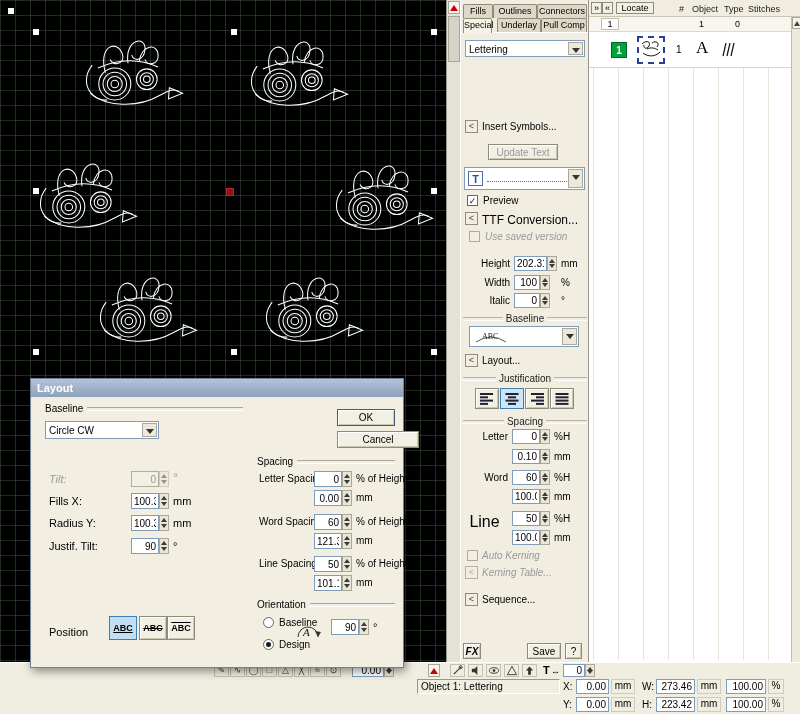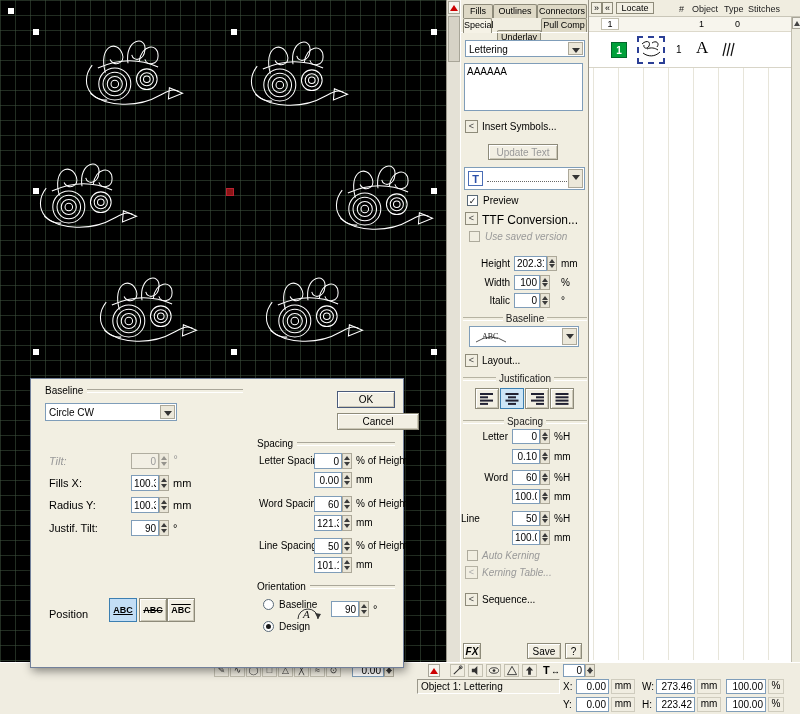--- a/index.html
+++ b/index.html
@@ -179,30 +179,29 @@
         <span class="red-tri"></span>
       </div>
     <div class="thumb" style="top:16px;height:46px"></div>
   </div>
 
   <div class="props">
     <div class="tab" style="left:2px;top:4px;width:30px">Fills</div>
     <div class="tab" style="left:32px;top:4px;width:44px">Outlines</div>
     <div class="tab" style="left:76px;top:4px;width:50px">Connectors</div>
     <div class="tab active" style="left:2px;top:18px;width:29px">Special</div>
-    <div class="tab" style="left:36px;top:30px;width:44px">Underlay</div>
+    <div class="tab" style="left:36px;top:18px;width:44px">Underlay</div>
     <div class="tab" style="left:80px;top:18px;width:46px">Pull Comp</div>
     <div class="tabbase"></div>
 
     <div class="select" style="left:4px;top:40px;width:120px;height:17px">
       <span class="val">Lettering</span>
       <span class="ddbtn"></span>
     </div>
 
-    <div class="abs" style="left:3px;top:63px;width:119px;height:48px;background:#fff;border:1px solid #7f9db9;padding:2px;font-size:10px">AAAAAA</div>
 
     <div class="collapsebtn" style="left:4px;top:120px">&lt;</div>
     <span class="lbl" style="left:21px;top:121px;font-size:10px">Insert Symbols...</span>
 
     <div class="btn dim" style="left:27px;top:144px;width:70px;height:16px;line-height:15px">Update Text</div>
 
     <div class="select" style="left:3px;top:167px;width:121px;height:23px">
       <span class="abs" style="left:3px;top:3px;width:15px;height:15px;border:1px solid #4a6db5;color:#2b4fa8;font-weight:bold;font-size:11px;text-align:center;line-height:14px">T</span>
       <span class="abs" style="left:22px;top:13px;width:80px;border-bottom:1px dotted #666"></span>
       <span class="ddbtn"></span>
@@ -305,21 +304,21 @@
     <span class="lbl" style="left:93px;top:451px;font-size:10px">mm</span>
 
     <span class="lbl" style="left:0;top:472px;width:47px;text-align:right;font-size:10px">Word</span>
     <input class="num" style="left: 51px; top: 470px; width: 28px; height: 15px;" value="60">
     <span class="spin" style="left:79px;top:470px;height:15px"></span>
     <span class="lbl" style="left:93px;top:472px;font-size:10px">%H</span>
     <input class="num" style="left: 51px; top: 489px; width: 28px; height: 15px;" value="100.00">
     <span class="spin" style="left:79px;top:489px;height:15px"></span>
     <span class="lbl" style="left:93px;top:491px;font-size:10px">mm</span>
 
-    <span class="lbl" style="left:0;top:513px;width:47px;text-align:left;font-size:10px">Line</span>
+    <span class="lbl" style="left:0;top:513px;width:47px;text-align:center;font-size:16px">Line</span>
     <input class="num" style="left: 51px; top: 511px; width: 28px; height: 15px;" value="50">
     <span class="spin" style="left:79px;top:511px;height:15px"></span>
     <span class="lbl" style="left:93px;top:513px;font-size:10px">%H</span>
     <input class="num" style="left: 51px; top: 530px; width: 28px; height: 15px;" value="100.00">
     <span class="spin" style="left:79px;top:530px;height:15px"></span>
     <span class="lbl" style="left:93px;top:532px;font-size:10px">mm</span>
 
     <span class="cb dis" style="left:6px;top:550px"></span>
     <span class="lbl dis" style="left:21px;top:550px;font-size:10px">Auto Kerning</span>
 
@@ -451,26 +450,27 @@
     <input class="num" style="left: 576px; top: 1px; width: 33px; height: 15px;" value="0.00">
     <span class="ucell" style="left:611px;top:1px;width:24px;height:15px">mm</span>
     <span class="coordlbl" style="left:642px;top:3px">H:</span>
     <input class="num" style="left: 656px; top: 1px; width: 39px; height: 15px;" value="223.42">
     <span class="ucell" style="left:697px;top:1px;width:24px;height:15px">mm</span>
     <input class="num" style="left: 726px; top: 1px; width: 40px; height: 15px;" value="100.00">
     <span class="ucell" style="left:768px;top:1px;width:16px;height:15px">%</span>
   </div>
 
   <div class="dialog">
+    <div class="dlg-title">Layout</div>
     <div class="dlg-body">
       <div class="gcap" style="left:14px;top:6px;width:198px">
           <span>Baseline</span>
         </div>
 
-      <div class="select" style="left:14px;top:24px;width:132px;height:18px">
+      <div class="select" style="left:14px;top:24px;width:114px;height:18px">
         <span class="val">Circle CW</span>
         <span class="ddbtn"></span>
       </div>
 
       <div class="btn" style="left:306px;top:12px;width:58px;height:17px;line-height:16px;border:1px solid #4a5a7a">OK</div>
       <div class="btn" style="left:306px;top:34px;width:82px;height:17px;line-height:16px">Cancel</div>
 
       <span class="lbl dis" style="left:18px;top:76px">Tilt:</span>
       <input class="num dis" style="left: 100px; top: 74px; width: 28px; height: 16px;" value="0">
       <span class="spin" style="left:128px;top:74px;height:16px;opacity:.5"></span>

